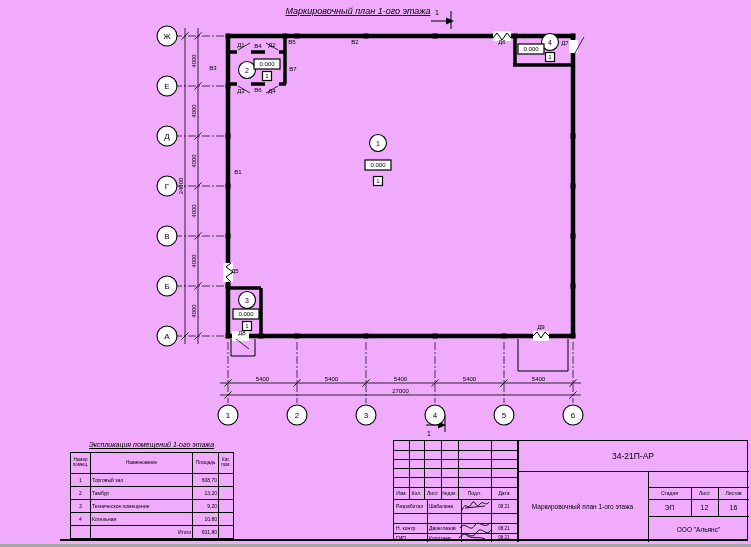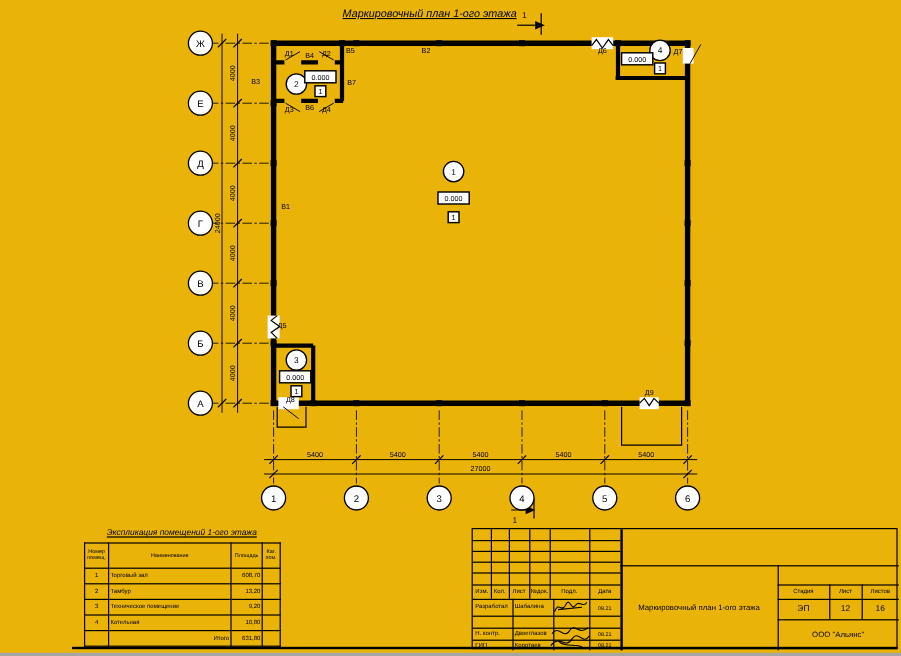--- a/index.html
+++ b/index.html
@@ -1,16 +1,16 @@
 <!DOCTYPE html>
 <html><head>
 <meta charset="utf-8">
 <style>
   html,body{margin:0;padding:0;background:#fff;}
-  .sheet{position:relative;width:751px;height:547px;background:#eab308;overflow:hidden;
+  .sheet{position:relative;width:751px;height:547px;background:#f0abfc;overflow:hidden;
          font-family:"Liberation Sans",sans-serif;color:#000;}
   .sheet svg{position:absolute;left:0;top:0;}
   svg text{font-family:"Liberation Sans",sans-serif;fill:#000;}
   .t-title{font-size:9px;font-style:italic;}
   .axtext{font-size:8px;}
   .dimtext{font-size:6px;}
   .walltext{font-size:6px;}
   .roomnum{font-size:7px;}
   .boxtext{font-size:6px;}
   .sectnum{font-size:7px;}
@@ -362,20 +362,21 @@
         <div class="tb-cell tb-date" style="left:98px;top:92px;width:24px;height:9px">08.21</div>
       </div>
 
     <svg style="position:absolute;left:65px;top:57px" width="32" height="16">
       <path d="M3 12 C7 2 9 14 13 5 C16 0 17 12 21 6 C24 2 27 9 30 4 M6 10 L26 8" fill="none" stroke="#000" stroke-width="0.9"></path>
     </svg>
     <svg style="position:absolute;left:63px;top:79px" width="36" height="22">
       <path d="M3 8 C9 0 13 14 18 5 C22 -1 26 10 33 3 M2 18 C10 8 14 22 20 12 C25 5 29 18 34 10 M8 14 C14 20 22 16 28 19" fill="none" stroke="#000" stroke-width="0.9"></path>
     </svg>
 
+    <div class="tb-cell tb-doc" style="left:123px;top:0;width:232px;height:30px">34-21П-АР</div>
     <div class="tb-cell tb-name" style="left:123px;top:30px;width:131px;height:71px">Маркировочный план 1-ого этажа</div>
     <div class="tb-cell tb-h" style="left:254px;top:46px;width:43px;height:12px">Стадия</div>
     <div class="tb-cell tb-h" style="left:297px;top:46px;width:27px;height:12px">Лист</div>
     <div class="tb-cell tb-h" style="left:324px;top:46px;width:31px;height:12px">Листов</div>
     <div class="tb-cell tb-v" style="left:254px;top:58px;width:43px;height:17px">ЭП</div>
     <div class="tb-cell tb-v" style="left:297px;top:58px;width:27px;height:17px">12</div>
     <div class="tb-cell tb-v" style="left:324px;top:58px;width:31px;height:17px">16</div>
     <div class="tb-cell tb-org" style="left:254px;top:75px;width:101px;height:26px">ООО "Альянс"</div>
   </div>
 

